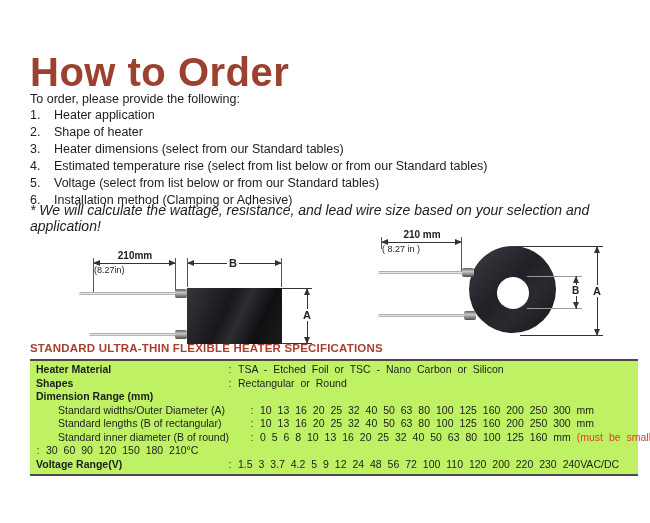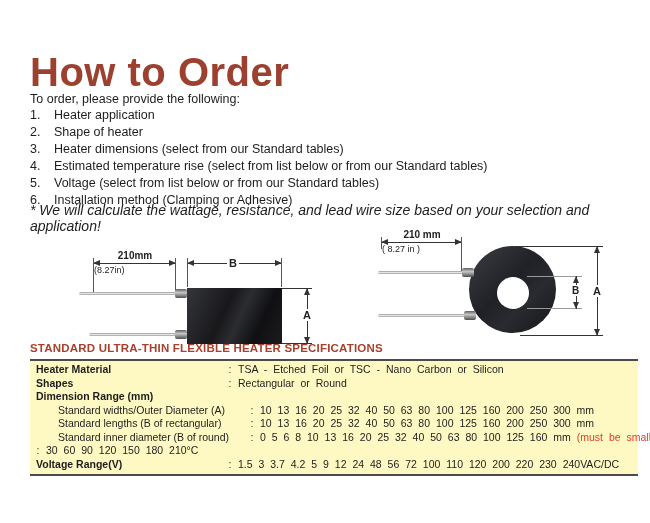--- a/index.html
+++ b/index.html
@@ -35,21 +35,21 @@
   .ferrule{position:absolute;width:12px;height:9px;border-radius:2px;
            background:linear-gradient(#5f5f5f,#c6c6c6 40%,#4e4e4e);}
   .heater-rect{position:absolute;left:123px;top:39px;width:95px;height:56px;
         background:linear-gradient(115deg,#35363a 0%,#18181b 40%,#2c2d31 55%,#101013 75%,#1c1c1f 100%);}
   .donut{position:absolute;left:94px;top:18px;width:87px;height:87px;border-radius:50%;
         background:linear-gradient(135deg,#3c3e43 0%,#202126 45%,#2a2b30 65%,#141518 100%);}
   .hole{position:absolute;left:122px;top:49px;width:32px;height:32px;border-radius:50%;background:#fff;}
   
   .spec-heading{position:absolute;left:30px;top:342px;font-size:11.5px;font-weight:bold;
         color:#A8402C;letter-spacing:0.2px;text-align:center;}
-  .spec-table{position:absolute;left:30px;top:359px;width:608px;background:#fef9c3;
+  .spec-table{position:absolute;left:30px;top:359px;width:608px;background:#bef264;
         border-top:2px solid #4a4a4a;border-bottom:2px solid #4a4a4a;padding:2px 0 3px 0;}
   .trow{display:flex;font-size:10.5px;line-height:13.5px;}
   .tlabel{width:186px;flex:none;padding-left:6px;}
   .tlabel.bold{font-weight:bold;}
   .tlabel.indent{padding-left:28px;}
   .tcolon{width:16px;flex:none;text-align:center;color:#333;}
   .tvalue{flex:1;word-spacing:3px;white-space:nowrap;}
   .rednote{color:#E23B2E;}
 </style>
 </head>

